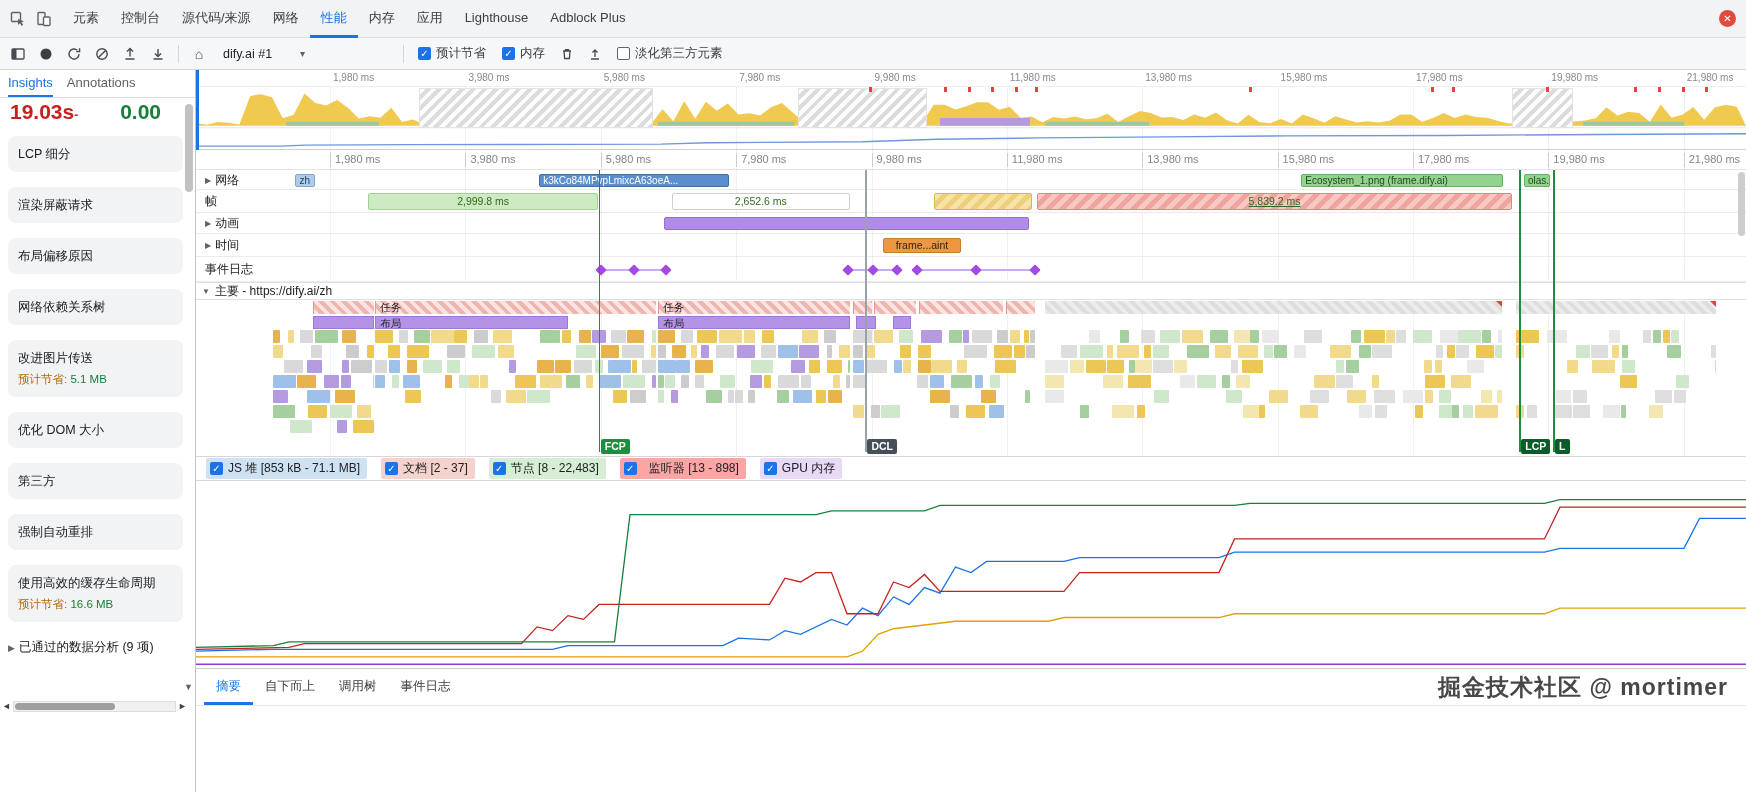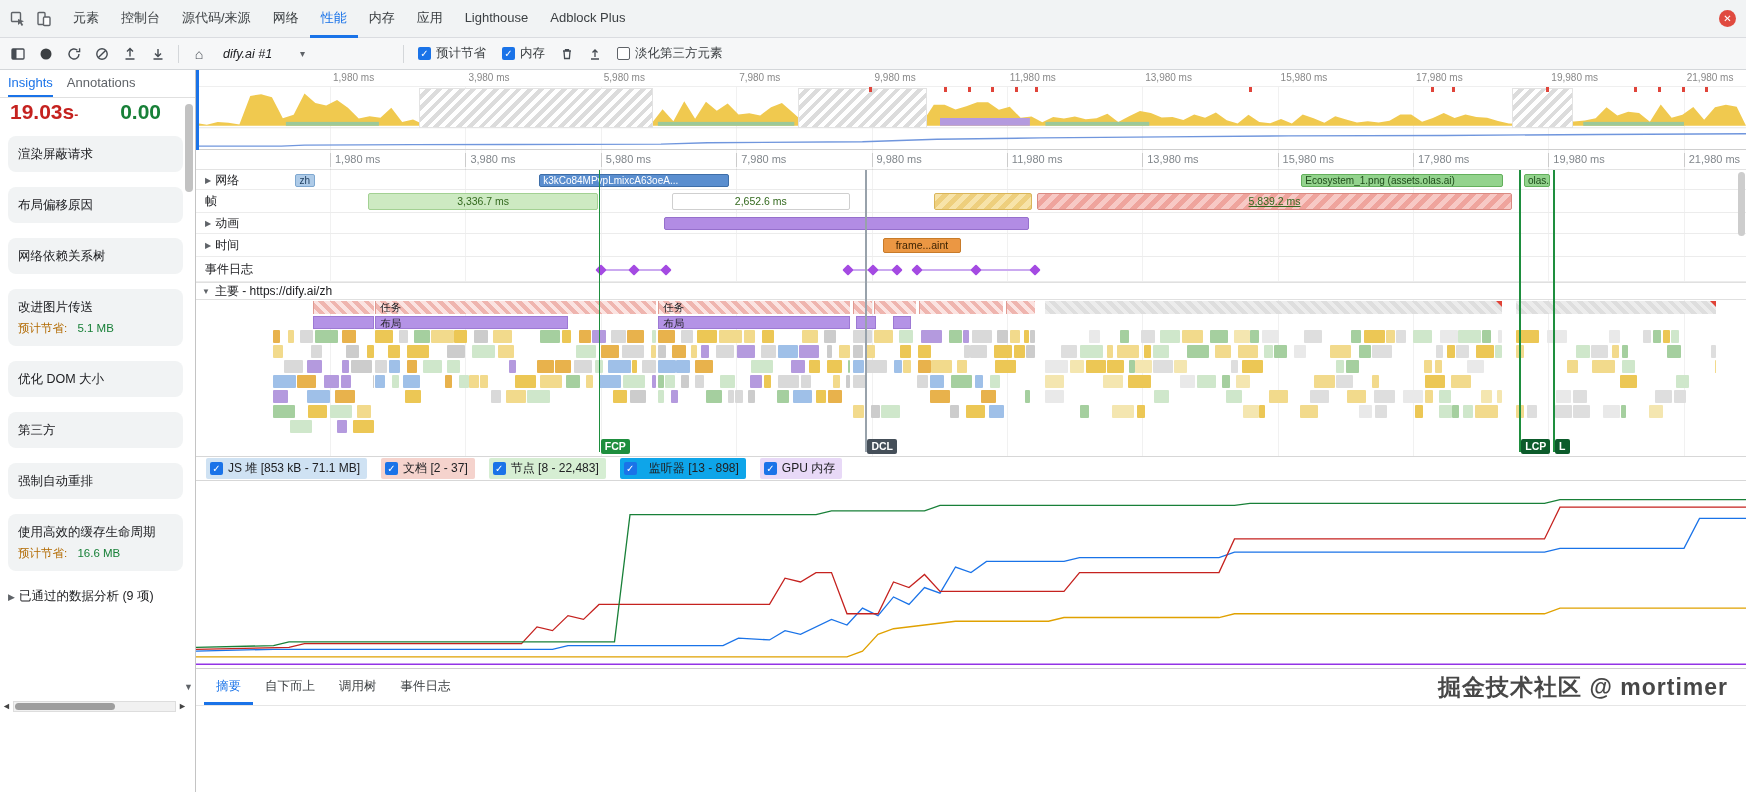--- a/index.html
+++ b/index.html
@@ -14,21 +14,21 @@
   .icnbtn svg{display:block;}
   .dtabs{display:flex;align-items:stretch;height:38px;flex:1;}
   .dtab{padding:0 11px;line-height:36px;font-size:13px;color:#3c4043;border-bottom:3px solid transparent;white-space:nowrap;}
   .dtab.active{color:#1a73e8;border-bottom-color:#1a73e8;}
   .close-red{width:17px;height:17px;border-radius:50%;background:#e04a3f;color:#fff;font-size:10px;line-height:17px;
              text-align:center;margin-right:10px;font-weight:bold;}
 
   
   .toolbar{height:32px;background:#f6f7f8;border-bottom:1px solid #d4d7da;display:flex;align-items:center;gap:4px;padding:0 6px;}
   .vsep{width:1px;height:18px;background:#d4d7da;margin:0 4px;}
-  .profile-select{display:flex;align-items:center;gap:28px;padding:2px 8px;font-size:12.5px;color:#202124;min-width:180px;font-style:italic;}
+  .profile-select{display:flex;align-items:center;gap:28px;padding:2px 8px;font-size:12.5px;color:#202124;min-width:180px;}
   .profile-select .car{color:#5f6368;font-size:10px;}
   .tcheck{display:flex;align-items:center;gap:5px;font-size:12.5px;color:#3c4043;margin:0 6px;white-space:nowrap;}
   .cb{width:13px;height:13px;border-radius:2px;display:inline-block;position:relative;flex:none;}
   .cb.checked{background:#1a73e8;}
   .cb.checked::after{content:"\2713";position:absolute;inset:0;color:#fff;font-size:10px;line-height:13px;text-align:center;font-weight:bold;}
   .cb.un{border:1.5px solid #5f6368;background:#fff;}
   .glyph{font-size:14px;color:#454b52;}
 
   
   .bodyrow{display:flex;height:722px;}
@@ -41,21 +41,21 @@
   .sb-tab.active{color:#1a73e8;border-bottom-color:#1a73e8;}
   .sb-metrics{display:flex;align-items:baseline;justify-content:space-between;padding:2px 34px 6px 10px;}
   .metric-red{color:#c5221f;font-size:21px;font-weight:bold;}
   .metric-dash{color:#c5221f;font-size:12px;font-weight:bold;}
   .metric-green{color:#188038;font-size:21px;font-weight:bold;}
   .sb-cards{padding:6px 0 0 0;}
   .card{margin:0 12px 15px 8px;background:#f1f3f4;border-radius:8px;padding:10px 10px;font-size:12.5px;color:#202124;}
   .card-title{line-height:16px;}
   .card-savings{margin-top:6px;font-size:11.5px;}
   .sv-lbl{color:#b26a00;}
-  .sv-val{color:#188038;margin-left:7px;}
+  .sv-val{color:#188038;}
   .sb-passed{padding:2px 14px 0 8px;font-size:12.5px;color:#202124;line-height:17px;}
   .sb-passed .tri{font-size:9px;color:#5f6368;margin-right:4px;}
   .sb-vthumb{position:absolute;right:2px;top:34px;width:8px;height:88px;background:#c2c2c2;border-radius:4px;}
   .sb-varrow{position:absolute;right:2px;top:612px;font-size:9px;color:#5f6368;}
   .sb-hscroll{position:absolute;left:0;right:6px;top:629px;height:14px;display:flex;align-items:center;gap:2px;padding:0 2px;}
   .sb-hscroll .arr{font-size:9px;color:#444;}
   .sb-hscroll .track{flex:1;height:11px;background:#f1f1f1;border:1px solid #ddd;position:relative;}
   .sb-hscroll .thumb{position:absolute;left:1px;top:1px;height:7px;width:62%;background:#9e9e9e;border-radius:4px;}
 
   
@@ -248,20 +248,23 @@
         <div class="sb-tab">Annotations</div>
       </div>
       <div class="sb-metrics">
         <span>
           <span class="metric-red">19.03s</span><span class="metric-dash">-</span>
         </span>
         <span class="metric-green">0.00</span>
       </div>
       <div class="sb-cards" id="sb-cards">
           <div class="card">
+            <div class="card-title">LCP 细分</div>
+          </div>
+          <div class="card">
             <div class="card-title">渲染屏蔽请求</div>
           </div>
           <div class="card">
             <div class="card-title">布局偏移原因</div>
           </div>
           <div class="card">
             <div class="card-title">网络依赖关系树</div>
           </div>
           <div class="card">
             <div class="card-title">改进图片传送</div>
@@ -394,35 +397,35 @@
       <div class="tracks">
         <div class="track t-network">
           <div id="net-bars">
               <div class="bar nb-light" style="left: 6.419%; width: 1.266%;">
                 <span>zh</span>
               </div>
               <div class="bar nb-blue" style="left: 22.14%; width: 12.271%;">
                 <span>k3kCo84MPvpLmixcA63oeA...</span>
               </div>
               <div class="bar nb-green" style="left: 71.31%; width: 13.013%;">
-                <span>Ecosystem_1.png (assets.olas.ai)</span>
+                <span>Ecosystem_1.png (frame.dify.ai)</span>
               </div>
               <div class="bar nb-green" style="left: 85.677%; width: 1.659%;">
                 <span>olas...</span>
               </div>
             </div>
           <div class="tlabel">
               <span class="tri">▶</span>
               <span>网络</span>
             </div>
         </div>
         <div class="track t-frames">
           <div id="frame-bars">
               <div class="bar fr-good" style="left: 11.092%; width: 14.869%;">
-                <span>3,336.7 ms</span>
+                <span>2,999.8 ms</span>
               </div>
               <div class="bar fr-idle" style="left: 30.699%; width: 11.485%;">
                 <span>2,652.6 ms</span>
               </div>
               <div class="bar fr-partial" style="left: 47.598%; width: 6.332%;"></div>
               <div class="bar fr-dropped" style="left: 54.279%; width: 30.611%;">
                 <span>5,839.2 ms</span>
               </div>
             </div>
           <div class="tlabel">
@@ -817,21 +820,21 @@
             <span>JS 堆 [853 kB - 71.1 MB]</span>
           </div>
           <div class="leg-item" style="background: rgb(245, 211, 205);">
             <span class="cb checked"></span>
             <span>文档 [2 - 37]</span>
           </div>
           <div class="leg-item" style="background: rgb(214, 238, 211);">
             <span class="cb checked"></span>
             <span>节点 [8 - 22,483]</span>
           </div>
-          <div class="leg-item" style="background: #0ea5e9; gap: 12px;">
+          <div class="leg-item" style="background: #fca5a5; gap: 12px;">
             <span class="cb checked"></span>
             <span>监听器 [13 - 898]</span>
           </div>
           <div class="leg-item" style="background: rgb(232, 217, 247);">
             <span class="cb checked"></span>
             <span>GPU 内存</span>
           </div>
         </div>
 
       <div class="memchart">

